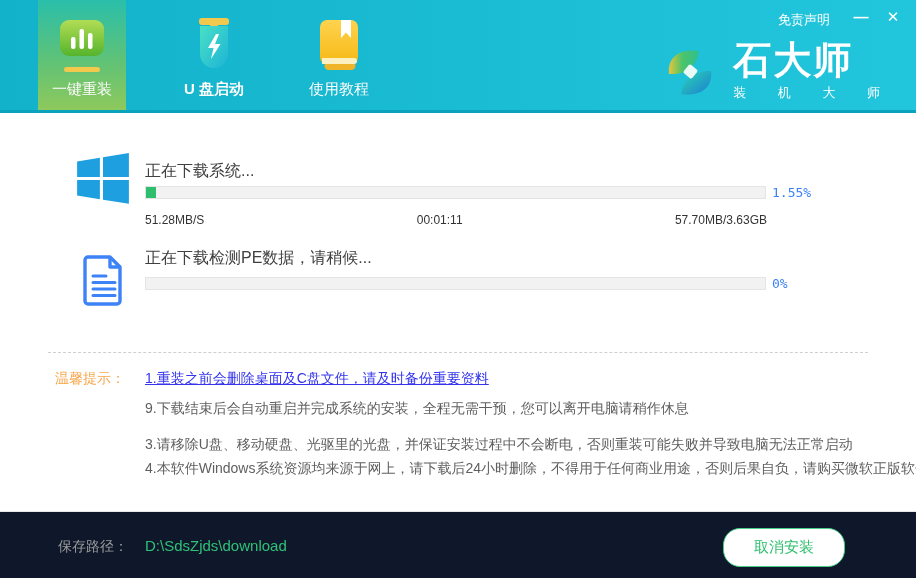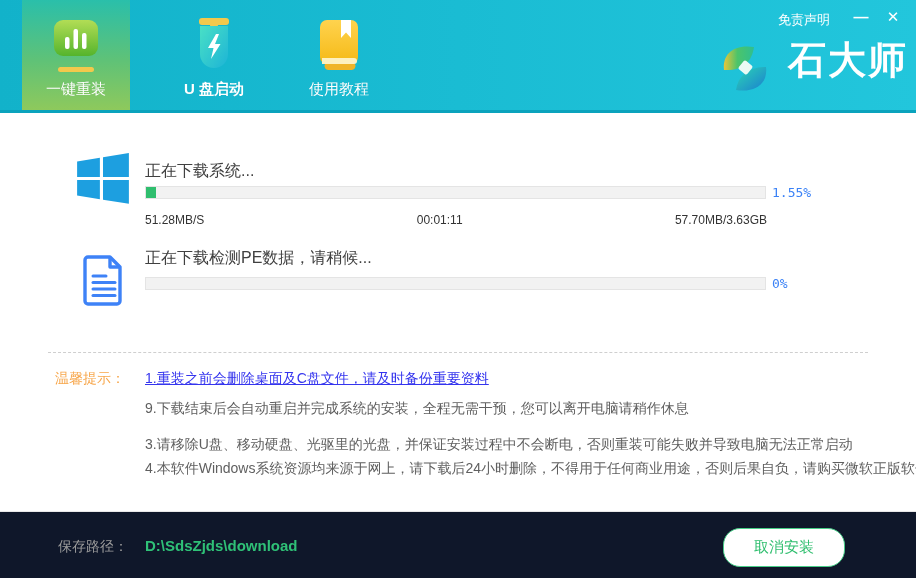--- a/index.html
+++ b/index.html
@@ -6,36 +6,36 @@
   html,body { width:916px; height:578px; overflow:hidden; }
   body { font-family:"Liberation Sans","DejaVu Sans",sans-serif; background:#fff; position:relative; }
   .window { position:absolute; inset:0; background:#fff; }
 
   
   .header { position:absolute; top:0; left:0; width:916px; height:113px;
     background:linear-gradient(90deg,#12b2ca,#22c6dc);
     border-bottom:3px solid #0aa3bd; }
   .tab { position:absolute; top:0; height:110px; display:flex; flex-direction:column;
     align-items:center; cursor:pointer; }
-  .tab-one { left:22px; width:108px;
+  .tab-one { left:38px; width:88px;
     background:linear-gradient(180deg,#2abfaa 0%,#5fc277 55%,#8ec95c 100%); }
   .tab-two { left:158px; width:112px;font-weight:bold; }
   .tab-three { left:283px; width:112px; }
   .icon-box { height:62px; margin-top:14px; display:flex; flex-direction:column;
     align-items:center; justify-content:center; }
   .tab-label { color:#fff; font-size:15px; margin-top:4px; text-shadow:0 0 1px rgba(0,0,0,.08); }
   .underbar { width:36px; height:5px; border-radius:3px; background:#f2c94c; margin-top:4px; }
 
   .disclaimer { position:absolute; top:11px; right:86px; color:#fff; font-size:13px; cursor:pointer; }
   .win-btn { position:absolute; top:6px; color:#fff; font-size:15px; cursor:pointer;
     width:22px; text-align:center; line-height:22px; }
   .btn-min { right:44px; font-weight:bold; }
   .btn-close { right:12px; }
 
-  .logo { position:absolute; right:8px; top:40px; display:flex; align-items:flex-start; gap:14px; }
+  .logo { position:absolute; right:22px; top:40px; display:flex; align-items:flex-end; gap:14px; }
   .logo-text { display:flex; flex-direction:column; }
   .logo-title { color:#fff; font-size:38px; font-weight:bold; line-height:40px; letter-spacing:2px; }
   .logo-sub { color:#fff; font-size:13px; letter-spacing:14px; margin-top:4px; white-space:nowrap; }
 
   
   .abs { position:absolute; }
   .sec-title { font-size:16px; color:#404040; }
   .pbar { width:621px; height:13px; background:#f2f2f2; border:1px solid #e4e4e4; }
   .pfill { height:100%; background:#2fbe6e; width:0; }
   .pct { font-size:13px; color:#3b82f6; font-family:"DejaVu Sans Mono","Liberation Mono",monospace;text-align:center; }
@@ -46,21 +46,21 @@
 
   
   .tips-label { left:55px; top:370px; font-size:14px; color:#f7a64a; }
   .tip { left:145px; font-size:14px; color:#5f5f5f; white-space:nowrap; }
   .tip-highlight { color:#3535ee; text-decoration:underline; }
 
   
   .footer { position:absolute; left:0; top:511px; width:916px; height:67px;
     border-top:1px solid #e8e8e8; background:#0f172a; }
   .save-label { position:absolute; left:58px; top:26px; font-size:14px; color:#9c9c9c; }
-  .save-path { position:absolute; left:145px; top:25px; font-size:15px; color:#2fc177; cursor:pointer;font-weight:bold; }
+  .save-path { position:absolute; left:145px; top:25px; font-size:15px; color:#2fc177; cursor:pointer; }
   .cancel-btn { position:absolute; right:71px; top:16px; width:122px; height:39px;
     background:#fff; border:1px solid #46cd87; border-radius:17px;
     color:#2fbe6e; font-size:15px; cursor:pointer;
     font-family:"Liberation Sans","DejaVu Sans",sans-serif; }
 </style>
 </head>
 <body>
 
 <div class="window">
 
@@ -137,20 +137,21 @@
             <stop offset="0" stop-color="#2cd6b4"></stop>
               <stop offset="1" stop-color="#1b7fd0"></stop>
           </linearGradient>
         </defs>
         <path d="M8,30 C6,14 18,4 38,7 C36,22 26,31 8,30 z" fill="url(#g-leaf1)"></path>
         <path d="M50,27 C52,43 40,53 20,50 C22,36 32,27 50,27 z" fill="url(#g-leaf2)"></path>
         <rect x="24" y="22" width="11" height="11" rx="2" fill="#eafaf4" transform="rotate(40 29.5 27.5)"></rect>
       </svg>
       <div class="logo-text">
         <span class="logo-title">石大师</span>
+        <span class="logo-sub">装 机 大 师</span>
       </div>
     </div>
   </div>
 
   <div class="abs" style="left:74px;top:150px;">
     <svg width="58" height="58" viewBox="0 0 56 56">
       <g fill="#1d9fe0">
         <polygon points="3,11 25,7.5 25,26 3,26"></polygon>
         <polygon points="28,7 53,3 53,26 28,26"></polygon>
         <polygon points="3,29 25,29 25,47.5 3,44"></polygon>

